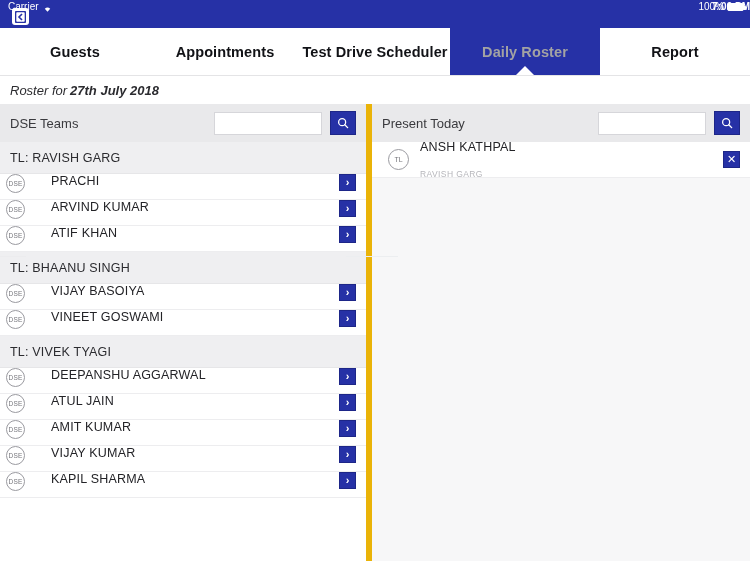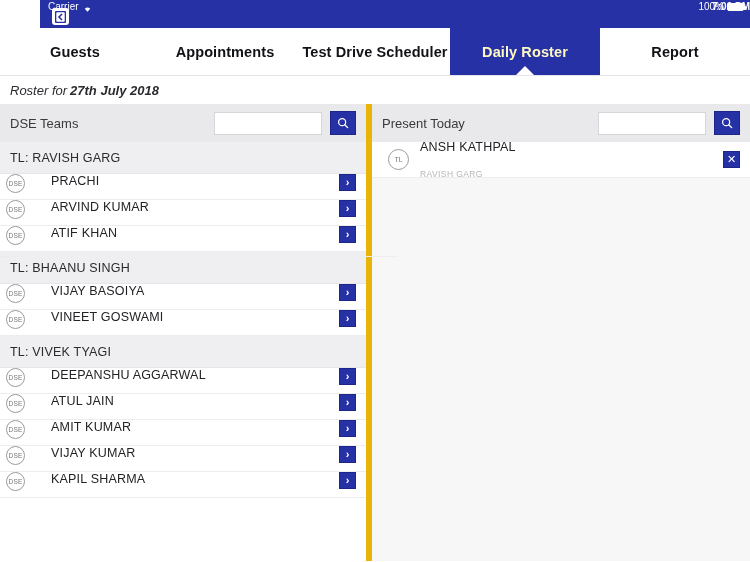--- a/index.html
+++ b/index.html
@@ -8,21 +8,20 @@
     font-family: "Liberation Sans", sans-serif;
     background: #ffffff;
     overflow: hidden;
   }
   #app { position: relative; width: 750px; height: 562px; overflow: hidden; }
 
   
   .statusbar {
     height: 28px; background: #2631A6; color: #ffffff;
     position: relative;
-    margin-left: 40px;
   }
   .sb-left {
     position: absolute; left: 8px; top: 1px;
     font-size: 10px; display: flex; align-items: center; gap: 4px;
     line-height: 12px;
   }
   .sb-center {
     position: absolute; left: 16px; right: 0; top: 1px;
     text-align: right; font-size: 10px; line-height: 12px; font-weight: bold;
   }
@@ -50,21 +49,21 @@
   
   .tabbar {
     height: 48px; background: #ffffff; display: flex;
     border-bottom: 1px solid #e4e4e6;
   }
   .tab {
     flex: 1; display: flex; align-items: center; justify-content: center;
     font-size: 14.5px; font-weight: bold; color: #111216;
     position: relative; background: #ffffff; letter-spacing: 0.1px;
   }
-  .tab.active { background: #2631A6; color: #fef9c3; }
+  .tab.active { background: #2631A6; color: #a3a3a3; }
   .tab.active .notch {
     position: absolute; bottom: 0; left: 50%; transform: translateX(-50%);
     width: 0; height: 0;
     border-left: 9px solid transparent;
     border-right: 9px solid transparent;
     border-bottom: 9px solid #ffffff;
   }
 
   
   .roster-title {

